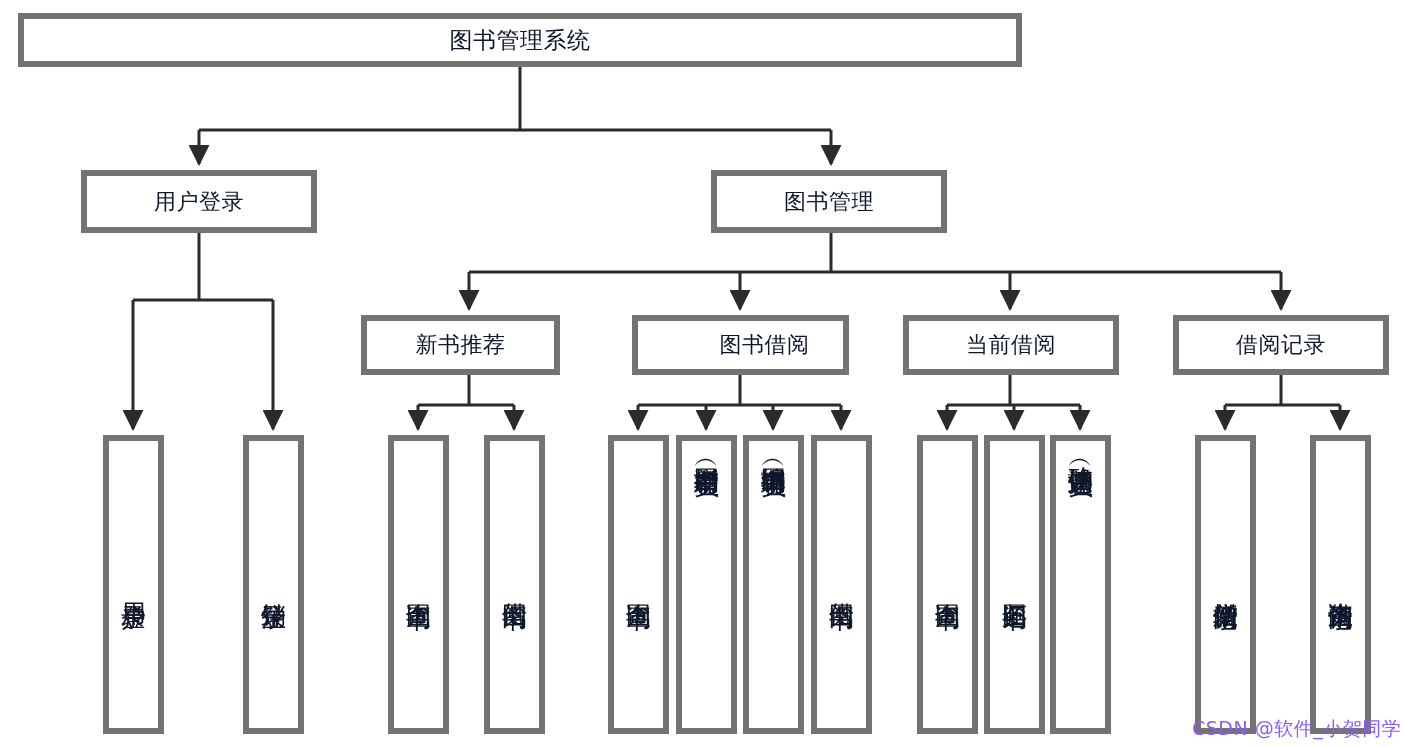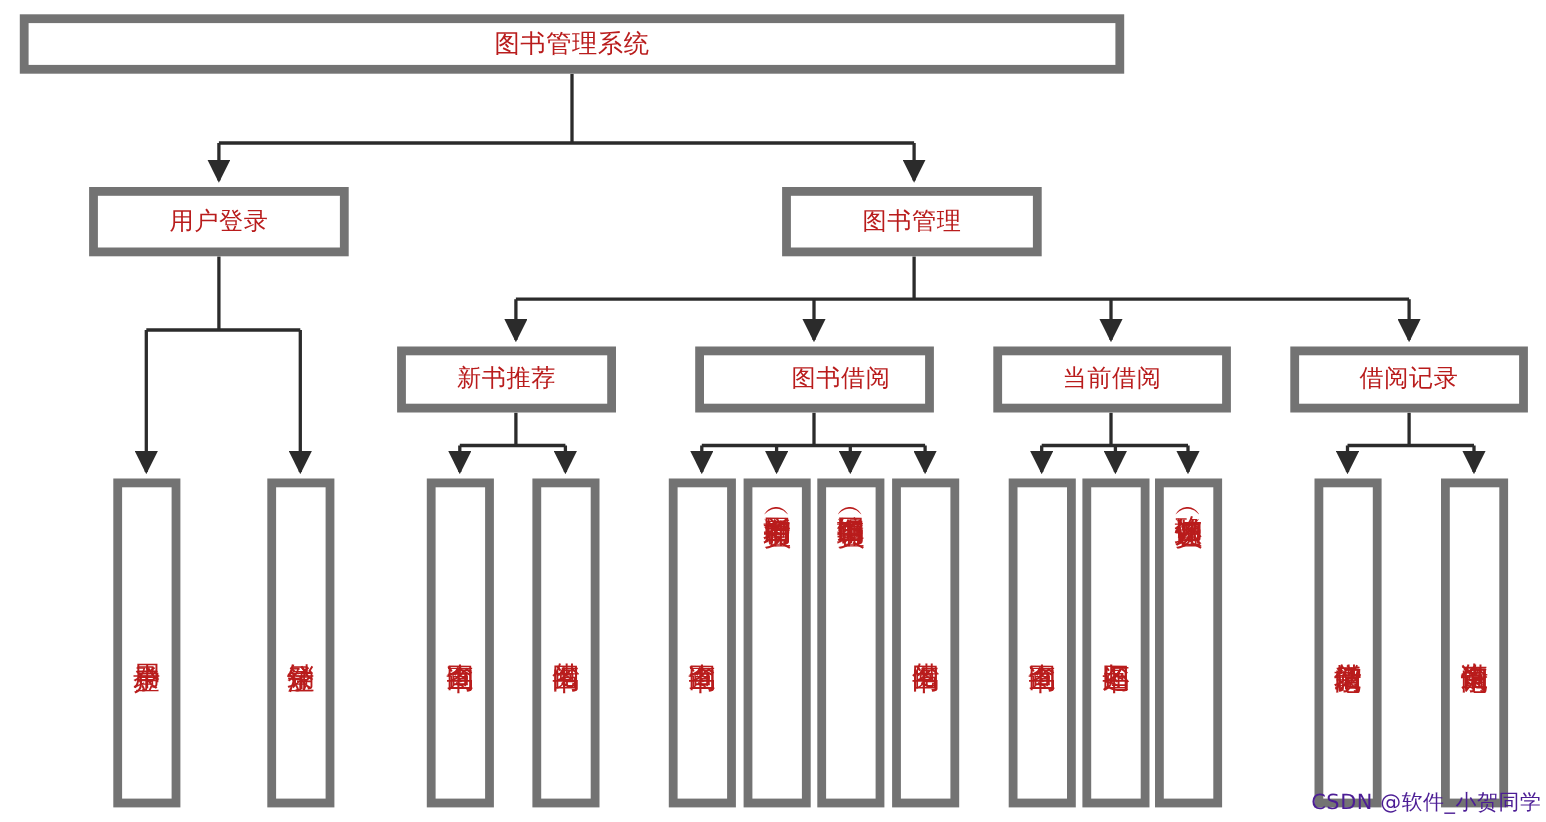--- a/index.html
+++ b/index.html
@@ -22,25 +22,25 @@
     left: 0;
     top: 0;
     width: 1405px;
     height: 747px;
     pointer-events: none;
   }
   .node {
     position: absolute;
     box-sizing: border-box;
     background: #ffffff;
-    border: 8px solid #737373;
+    border: 6px solid #737373;
     display: flex;
     align-items: center;
     justify-content: center;
-    color: #b91c1c;
+    color: #0f172a;
   }
   .node-label {
     display: block;
     line-height: 1.14;
     letter-spacing: 0.5px;
     white-space: nowrap;
   }
   .h-node .node-label {
     font-size: 22px;
   }
@@ -61,21 +61,21 @@
   .v-node.tall-text .node-label {
     font-size: 25px;
   }
   .v-node.center-text {
     align-items: center;
     padding-top: 0;
   }
   .watermark {
     position: absolute;
     font-size: 19px;
-    color: #4c1d95;
+    color: #8b5cf6;
     white-space: nowrap;
     letter-spacing: 0.5px;
   }
 </style>
 </head>
 <body>
 
 <div id="canvas">
 
   <svg class="wires" viewBox="0 0 1405 747" xmlns="http://www.w3.org/2000/svg">

